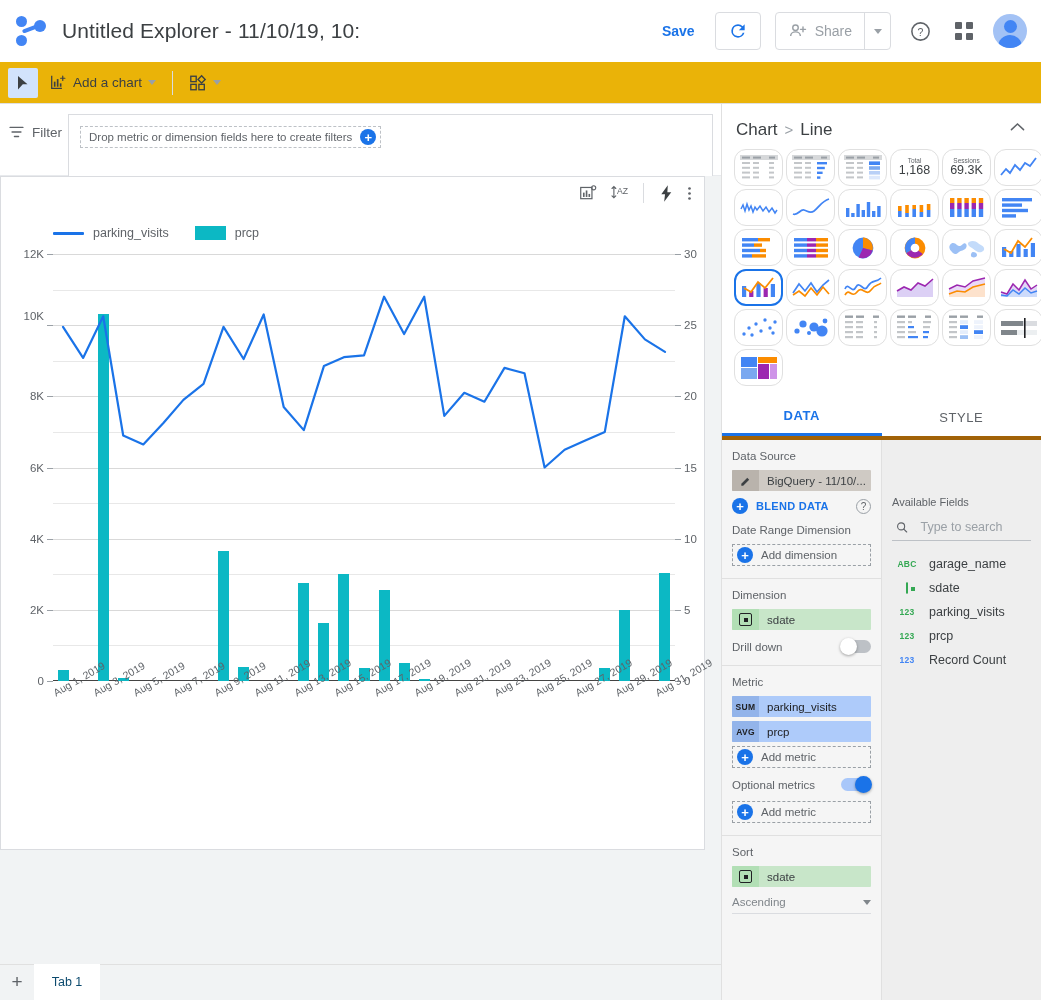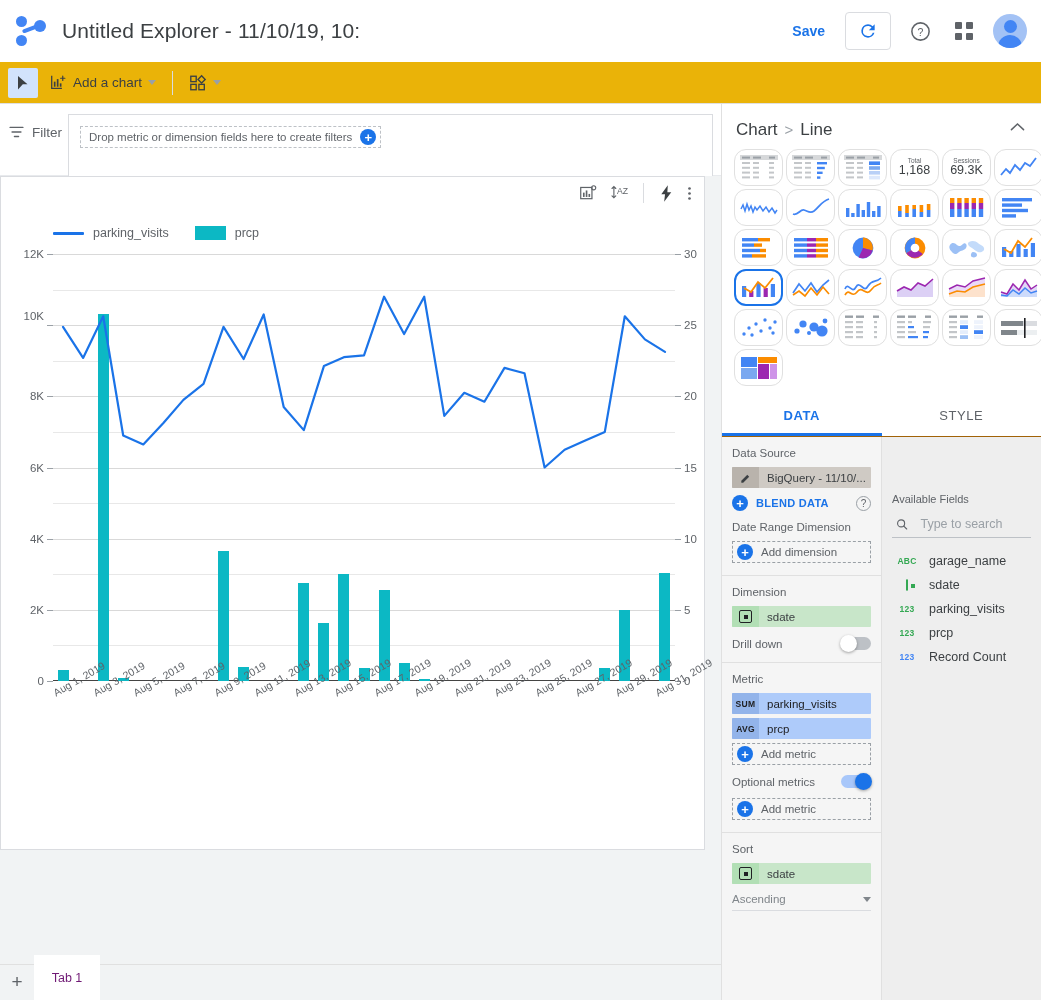--- a/index.html
+++ b/index.html
@@ -78,36 +78,36 @@
   .tickmark { position:absolute; width:6px; height:1px; background:#9aa0a6; }
   .bar { position:absolute; bottom:0; background:#0cb8c4; }
   .xlab {
     position:absolute; top:434px; font-size:10.5px; color:#5f6368; white-space:nowrap;
     transform-origin:left top; transform:rotate(-30deg); letter-spacing:.1px;
   }
 
   
   .tabbar { position:absolute; left:0; bottom:0; width:721px; height:36px; background:#f1f3f4; display:flex; align-items:flex-end; border-top:1px solid #e0e0e0;}
   .tab-add { width:34px;height:36px;display:flex;align-items:center;justify-content:center;color:#5f6368;font-size:19px;cursor:pointer;}
-  .tab-item { background:#fff; height:45px; min-width:66px; display:flex;align-items:center;justify-content:center; font-size:12.5px; color:#701a75; cursor:pointer;}
+  .tab-item { background:#fff; height:36px; min-width:66px; display:flex;align-items:center;justify-content:center; font-size:12.5px; color:#0c4a6e; cursor:pointer;}
 
   
   .right-pane { width:320px; flex:0 0 320px; border-left:1px solid #e0e0e0; background:#fff; display:flex; flex-direction:column; overflow:hidden;}
   .rp-header { display:flex; align-items:center; padding:14px 14px 8px 14px; }
   .rp-title { font-size:17px; color:#3c4043; display:flex; align-items:center; gap:7px;}
   .rp-title .sepgt { color:#9aa0a6; font-size:15px; }
   .collapse-caret { margin-left:auto; cursor:pointer; }
 
   .type-grid { display:grid; grid-template-columns:repeat(6, 49px); gap:3px; padding:0 12px 10px 12px; }
   .type-cell { width:49px;height:37px;border:1px solid #e0e0e0;border-radius:12px;display:flex;align-items:center;justify-content:center;cursor:pointer;background:#fff;overflow:hidden;}
   .type-cell.sel { border:2px solid #1a73e8; }
   .kpi { font-size:6.5px; color:#5f6368; line-height:1.1; text-align:center; }
   .kpi b { display:block; font-size:12.5px; color:#3c4043; font-weight:400; }
 
-  .tabs { display:flex; border-bottom:1px solid #a16207; }
+  .tabs { display:flex; border-bottom:4px solid #a16207;align-items:center; }
   .tab { flex:1; text-align:center; padding:12px 0 10px 0; font-size:13px; letter-spacing:.6px; color:#5f6368; cursor:pointer; }
   .tab.active { color:#1a73e8; border-bottom:3px solid #1a73e8; font-weight:700;}
 
   .panel-cols { display:flex; flex:1; overflow:hidden; }
   .cfg-col { width:160px; flex:0 0 160px; background:#f5f5f5; border-right:1px solid #e0e0e0; overflow:hidden;}
   .fields-col { flex:1; background:#eeeeee; padding:12px 10px; }
   .cfg-group { padding:10px 10px 12px 10px; border-bottom:1px solid #e0e0e0; }
   .cfg-label { font-size:11.5px; color:#5f6368; margin-bottom:8px; }
   .chip { height:21px; display:flex; align-items:center; font-size:11.5px; border-radius:1px; overflow:hidden; margin-bottom:4px;}
   .chip .agg { width:27px; flex:0 0 27px; text-align:center; font-size:8.5px; font-weight:700; letter-spacing:.3px; height:100%; display:flex; align-items:center; justify-content:center;}
@@ -154,20 +154,33 @@
       <i class="bar"></i>
   </div>
   <div class="doc-title">Untitled Explorer - 11/10/19, 10:</div>
 
   <div class="topbar-right">
     <div class="save-link">Save</div>
     <div class="refresh-btn">
       <svg width="20" height="20" viewBox="0 0 24 24">
         <path d="M17.65 6.35A7.96 7.96 0 0 0 12 4a8 8 0 1 0 7.73 10h-2.08A6 6 0 1 1 12 6c1.66 0 3.14.69 4.22 1.78L13 11h7V4z" fill="#1a73e8"></path>
       </svg>
+    </div>
+    <div class="share-grp">
+      <div class="share-main">
+        <svg width="20" height="20" viewBox="0 0 24 24">
+          <circle cx="9" cy="8" r="3.3" fill="none" stroke="#9aa0a6" stroke-width="1.7"></circle>
+          <path d="M3.2 18c0-3.1 2.7-5 5.8-5s5.8 1.9 5.8 5" fill="none" stroke="#9aa0a6" stroke-width="1.7"></path>
+          <path d="M18 7v6M15 10h6" stroke="#9aa0a6" stroke-width="1.7" stroke-linecap="round"></path>
+        </svg>
+        <span>Share</span>
+      </div>
+      <div class="share-caret">
+        <span class="caret"></span>
+      </div>
     </div>
     <div class="icon-btn">
       <svg width="23" height="23" viewBox="0 0 24 24">
         <circle cx="12" cy="12" r="9" fill="none" stroke="#5f6368" stroke-width="1.6"></circle>
         <text x="12" y="16.5" font-size="11" text-anchor="middle" fill="#5f6368" font-family="Liberation Sans, sans-serif">?</text>
       </svg>
     </div>
     <div class="icon-btn">
       <span class="grid-icon">
         <span></span>

